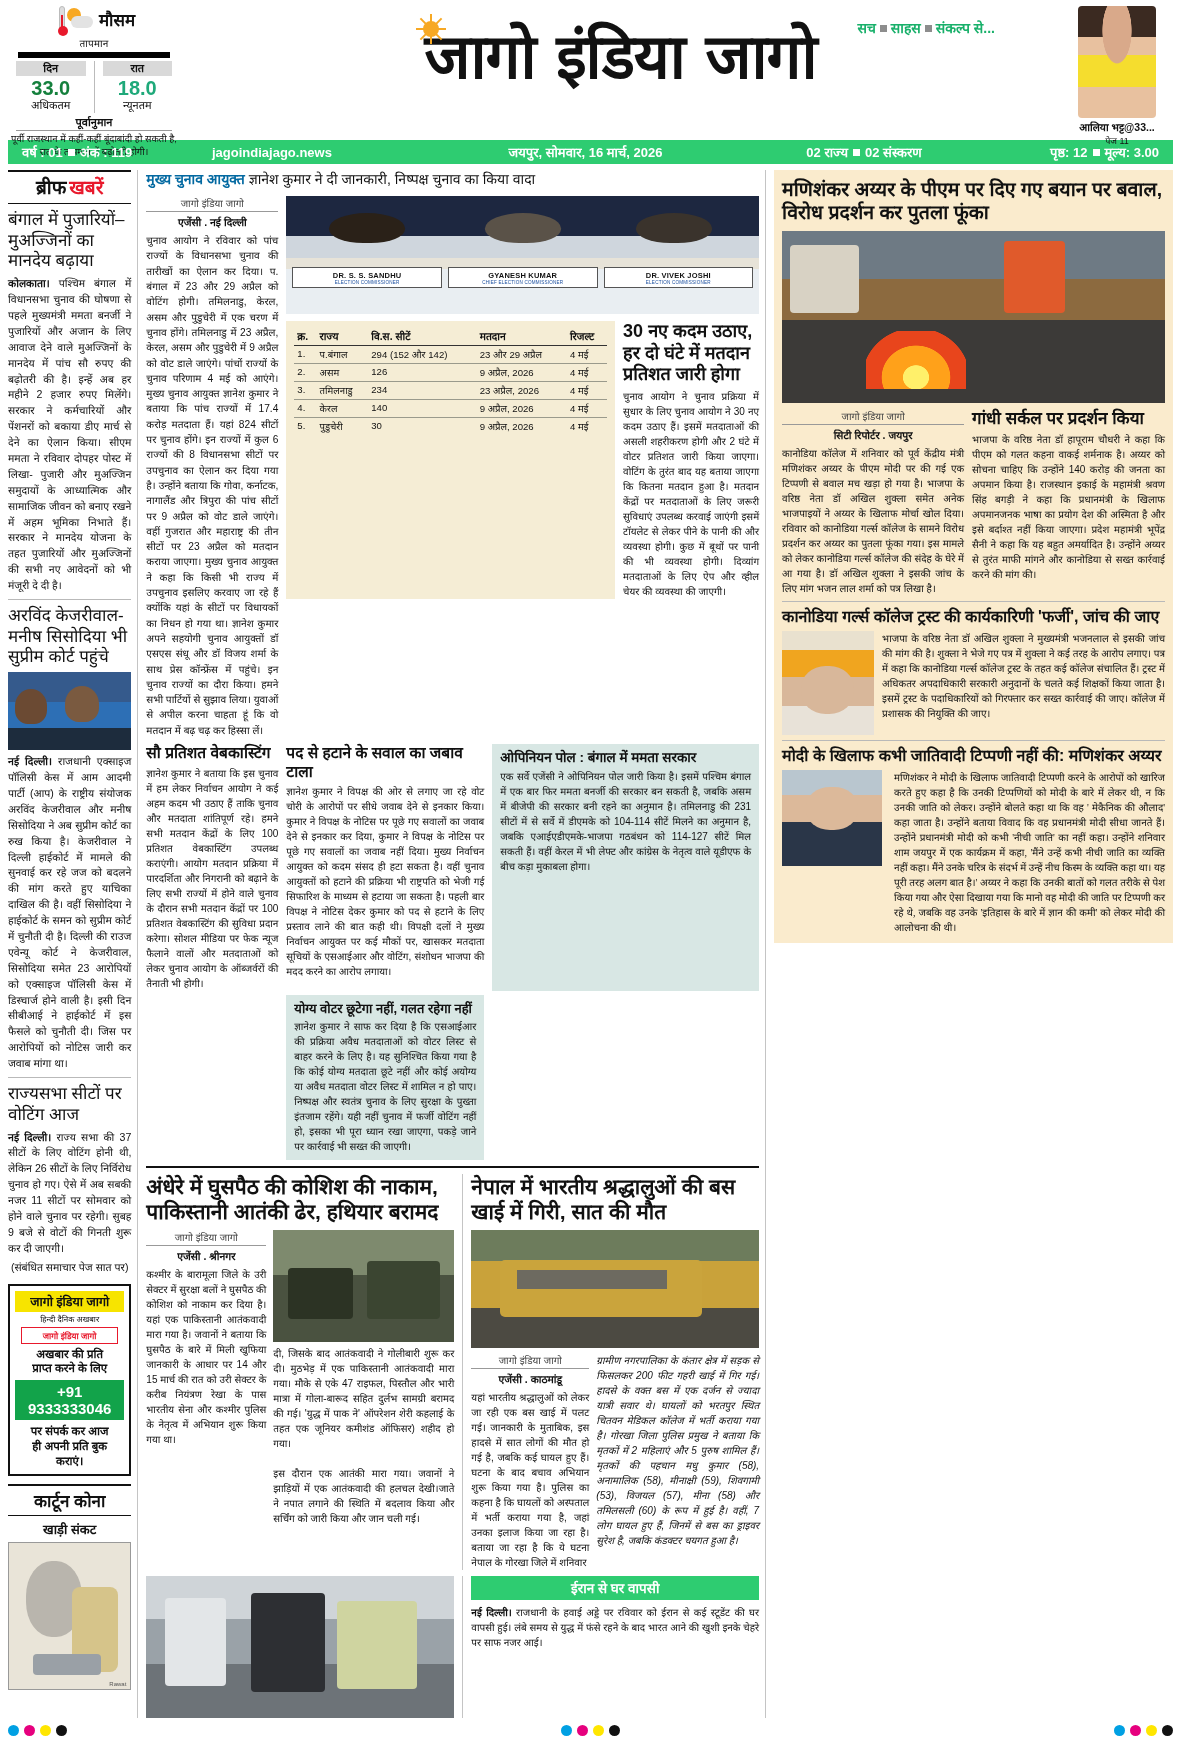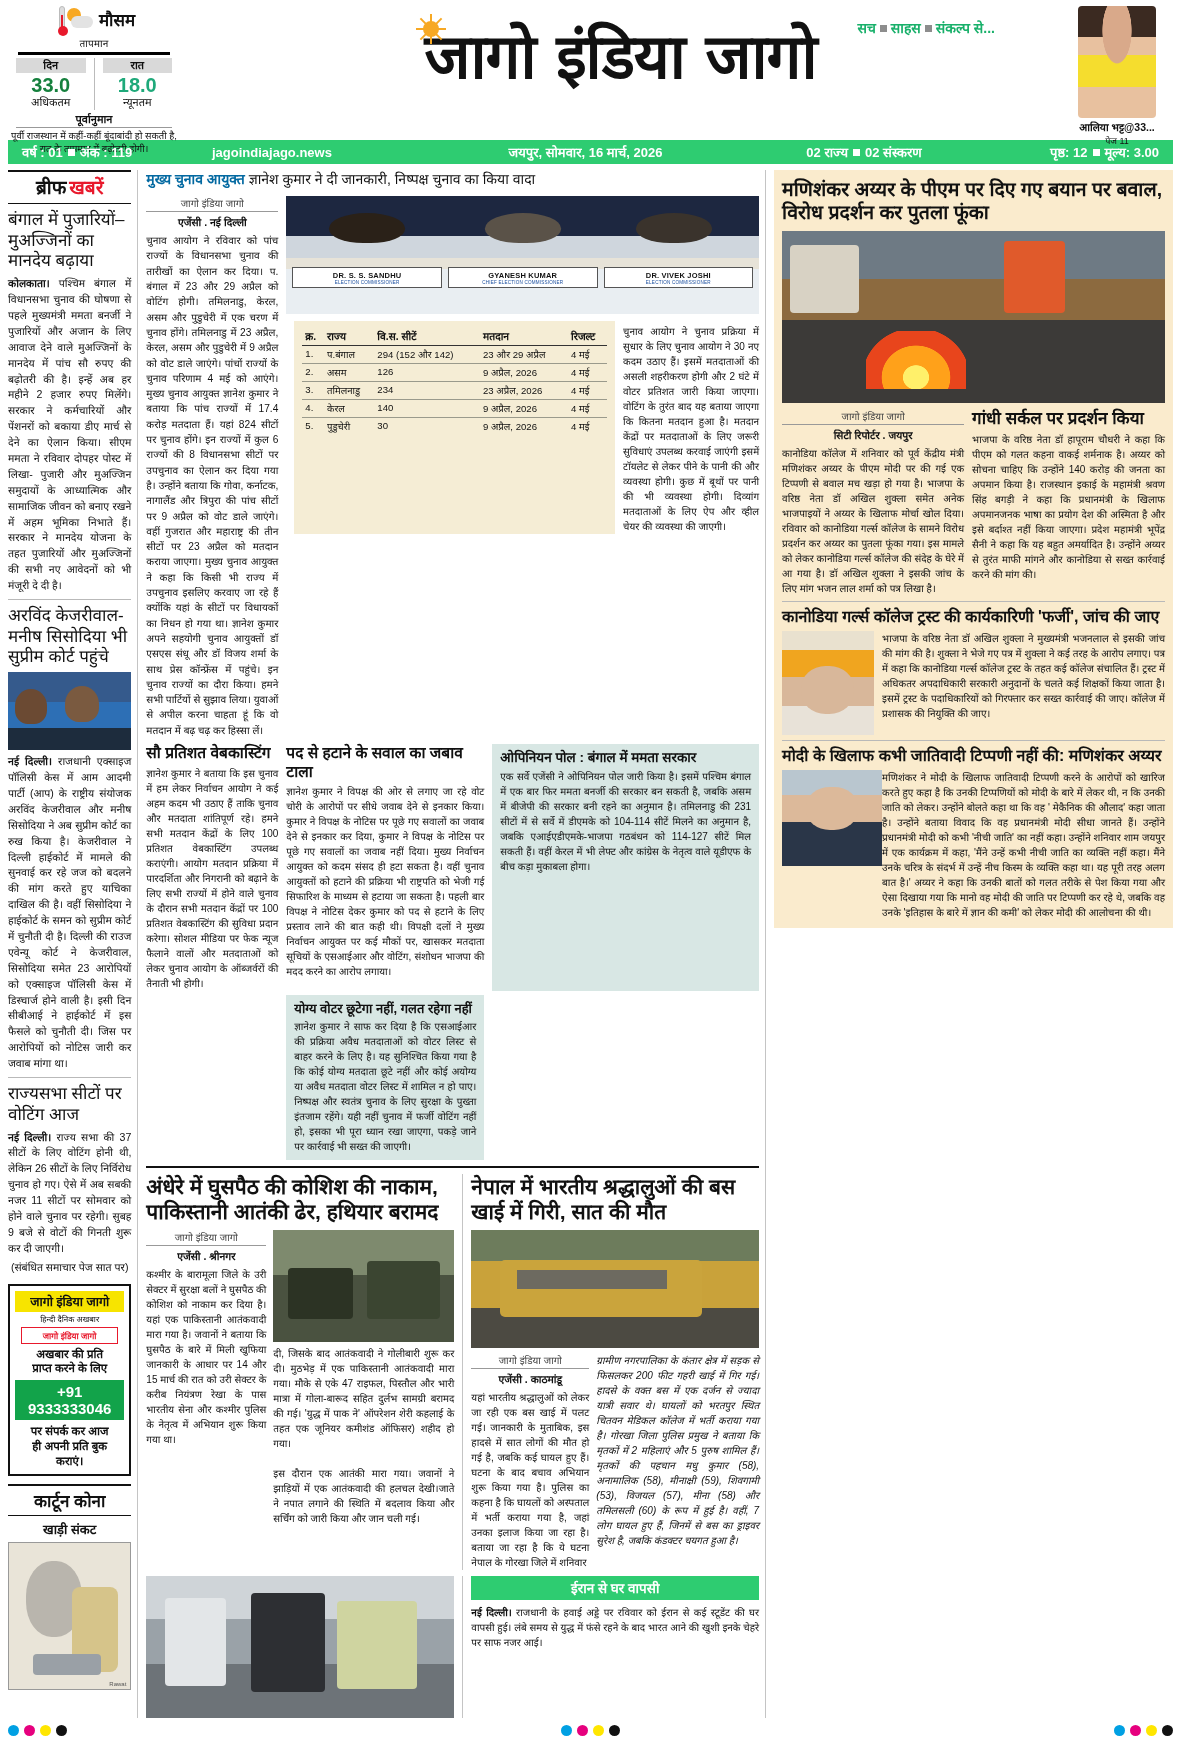--- a/index.html
+++ b/index.html
@@ -16,21 +16,21 @@
   
   .masthead { display:flex; align-items:flex-start; height:140px; padding-top:6px; }
   .weather { width:172px; text-align:center; font-size:10px; line-height:1.25; }
   .weather-title { display:flex; align-items:center; justify-content:center; gap:4px; font-size:17px; font-weight:bold; }
   .sun-cloud { position:relative; width:42px; height:30px; }
   .thermo { position:absolute; left:6px; top:0; width:6px; height:26px; background:#ddd; border:1px solid #bbb; border-radius:3px; }
   .thermo::after { content:""; position:absolute; left:-2px; bottom:-5px; width:10px; height:10px; background:#e8192c; border-radius:50%; }
   .thermo-fill { position:absolute; left:1px; bottom:0; width:2px; height:16px; background:#e8192c; }
   .sunny { position:absolute; left:14px; top:2px; width:14px; height:14px; background:#f7a823; border-radius:50%; }
   .cloudy { position:absolute; left:18px; top:10px; width:22px; height:12px; background:#e3e3e3; border-radius:8px; }
-  .wlabel { font-size:10px; letter-spacing:.2px; border-bottom:3px solid #000000; padding-bottom:1px; margin:2px 10px 0; }
+  .wlabel { font-size:10px; letter-spacing:.2px; border-bottom:6px solid #000000; padding-bottom:1px; margin:2px 10px 0; }
   .wgrid { display:flex; margin-top:3px; }
   .wcol { flex:1; }
   .wcol:first-child { border-right:1px solid #bbb; }
   .whead { background:#d9d9d9; font-size:11px; font-weight:bold; padding:1px 0; margin:0 8px; }
   .wtemp { font-size:20px; font-weight:bold; line-height:1.1; margin-top:1px; }
   .wtemp.day { color:#15803d; }
   .wtemp.night { color:#1fa97a; }
   .wsub { font-size:11px; }
   .wfore-h { font-size:11px; font-weight:bold; border-bottom:1px solid #999; margin:3px 8px 2px; }
   .wfore { font-size:9.5px; line-height:1.35; padding:0 2px; }
@@ -311,21 +311,21 @@
                 <div class="np1">GYANESH KUMAR</div>
                 <div class="np2">CHIEF ELECTION COMMISSIONER</div>
               </div>
               <div class="nameplate">
                 <div class="np1">DR. VIVEK JOSHI</div>
                 <div class="np2">ELECTION COMMISSIONER</div>
               </div>
             </div>
           </div>
 
-          <div style="display:flex;gap:8px;margin-top:7px;margin-left:8px;">
+          <div style="display:flex;gap:8px;margin-top:7px;">
             <div class="box-cream" style="flex:1;">
               <table class="etable">
                 <thead>
                     <tr>
                   <th>क्र.</th>
                   <th>राज्य</th>
                   <th>वि.स. सीटें</th>
                   <th>मतदान</th>
                   <th>रिजल्ट</th>
                 </tr>
@@ -363,20 +363,21 @@
                       <td>5.</td>
                       <td>पुडुचेरी</td>
                       <td>30</td>
                       <td>9 अप्रैल, 2026</td>
                       <td>4 मई</td>
                     </tr>
                 </tbody>
               </table>
             </div>
             <div style="width:136px;">
+              <div class="mid-head">30 नए कदम उठाए, हर दो घंटे में मतदान प्रतिशत जारी होगा</div>
               <div class="bodytext" style="font-size:10px;margin-top:3px;">चुनाव आयोग ने चुनाव प्रक्रिया में सुधार के लिए चुनाव आयोग ने 30 नए कदम उठाए हैं। इसमें मतदाताओं की असली शहरीकरण होगी और 2 घंटे में वोटर प्रतिशत जारी किया जाएगा। वोटिंग के तुरंत बाद यह बताया जाएगा कि कितना मतदान हुआ है। मतदान केंद्रों पर मतदाताओं के लिए जरूरी सुविधाएं उपलब्ध करवाई जाएंगी इसमें टॉयलेट से लेकर पीने के पानी की और व्यवस्था होगी। कुछ में बूथों पर पानी की भी व्यवस्था होगी। दिव्यांग मतदाताओं के लिए ऐप और व्हील चेयर की व्यवस्था की जाएगी।</div>
             </div>
           </div>
         </div>
       </div>
 
       <div style="display:flex;gap:8px;margin-top:6px;">
         <div style="width:132px;">
           <div class="small-head">सौ प्रतिशत वेबकास्टिंग</div>
           <div class="bodytext" style="font-size:10px;margin-top:3px;">ज्ञानेश कुमार ने बताया कि इस चुनाव में हम लेकर निर्वाचन आयोग ने कई अहम कदम भी उठाए हैं ताकि चुनाव और मतदाता शांतिपूर्ण रहे। हमने सभी मतदान केंद्रों के लिए 100 प्रतिशत वेबकास्टिंग उपलब्ध कराएंगी। आयोग मतदान प्रक्रिया में पारदर्शिता और निगरानी को बढ़ाने के लिए सभी राज्यों में होने वाले चुनाव के दौरान सभी मतदान केंद्रों पर 100 प्रतिशत वेबकास्टिंग की सुविधा प्रदान करेगा। सोशल मीडिया पर फेक न्यूज फैलाने वालों और मतदाताओं को लेकर चुनाव आयोग के ऑब्जर्वरों की तैनाती भी होगी।</div>
@@ -496,21 +497,21 @@
             <div style="flex:1;">
               <div class="bodytext" style="font-size:10px;">भाजपा के वरिष्ठ नेता डॉ अखिल शुक्ला ने मुख्यमंत्री भजनलाल से इसकी जांच की मांग की है। शुक्ला ने भेजे गए पत्र में शुक्ला ने कई तरह के आरोप लगाए। पत्र में कहा कि कानोडिया गर्ल्स कॉलेज ट्रस्ट के तहत कई कॉलेज संचालित हैं। ट्रस्ट में अधिकतर अपदाधिकारी सरकारी अनुदानों के चलते कई शिक्षकों किया जाता है। इसमें ट्रस्ट के पदाधिकारियों को गिरफ्तार कर सख्त कार्रवाई की जाए। कॉलेज में प्रशासक की नियुक्ति की जाए।</div>
             </div>
           </div>
         </div>
 
         <div class="hr-thin"></div>
 
         <div>
           <div class="mid-head" style="font-size:16px;">मोदी के खिलाफ कभी जातिवादी टिप्पणी नहीं की: मणिशंकर अय्यर</div>
-          <div style="display:flex;gap:0;margin-top:5px;">
+          <div style="display:flex;gap:12px;margin-top:5px;font-family:Liberation Serif, serif;">
             <div style="width:100px;">
               <div class="photo ph-aiyar" style="height:96px;">
                 <div style="position:absolute;left:24%;top:18%;width:52%;height:44%;background:#dcb99a;border-radius:46%;"></div>
               </div>
             </div>
             <div style="flex:1;">
               <div class="bodytext" style="font-size:10px;">मणिशंकर ने मोदी के खिलाफ जातिवादी टिप्पणी करने के आरोपों को खारिज करते हुए कहा है कि उनकी टिप्पणियों को मोदी के बारे में लेकर थी, न कि उनकी जाति को लेकर। उन्होंने बोलते कहा था कि वह ' मेकैनिक की औलाद' कहा जाता है। उन्होंने बताया विवाद कि वह प्रधानमंत्री मोदी सीधा जानते हैं। उन्होंने प्रधानमंत्री मोदी को कभी 'नीची जाति' का नहीं कहा। उन्होंने शनिवार शाम जयपुर में एक कार्यक्रम में कहा, 'मैंने उन्हें कभी नीची जाति का व्यक्ति नहीं कहा। मैंने उनके चरित्र के संदर्भ में उन्हें नीच किस्म के व्यक्ति कहा था। यह पूरी तरह अलग बात है।' अय्यर ने कहा कि उनकी बातों को गलत तरीके से पेश किया गया और ऐसा दिखाया गया कि मानो वह मोदी की जाति पर टिप्पणी कर रहे थे, जबकि वह उनके 'इतिहास के बारे में ज्ञान की कमी' को लेकर मोदी की आलोचना की थी।</div>
             </div>
           </div>
         </div>

